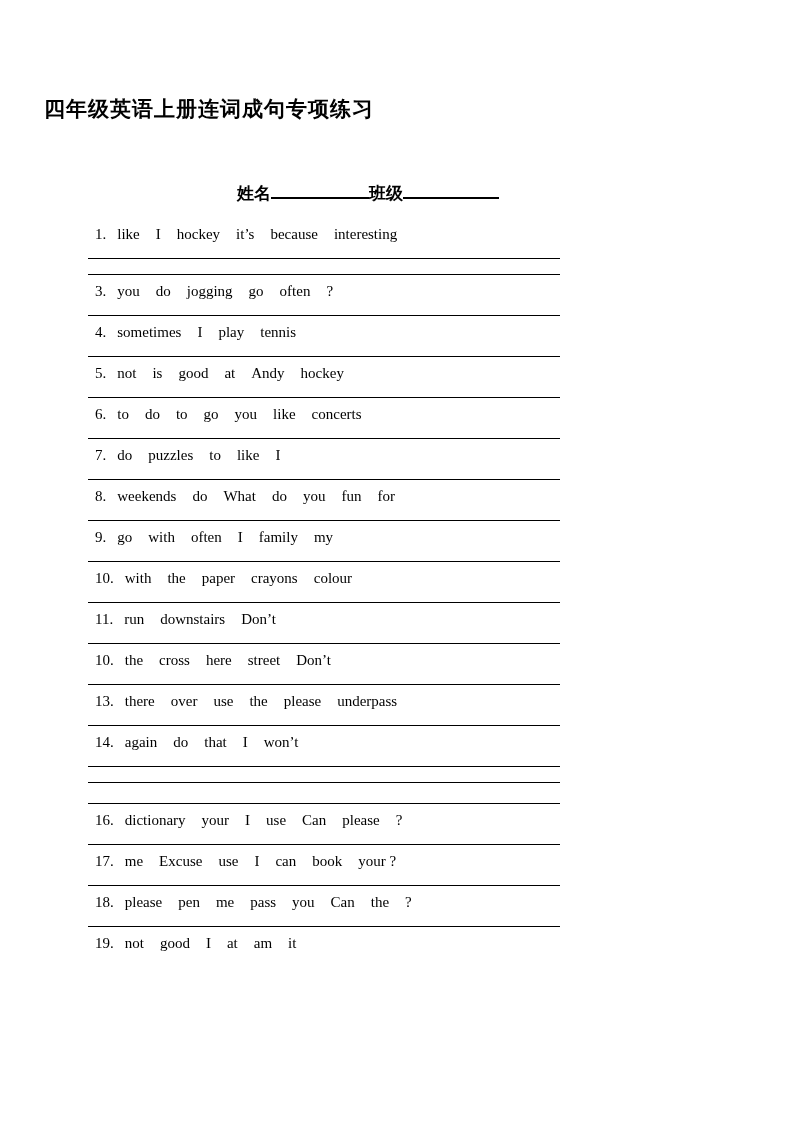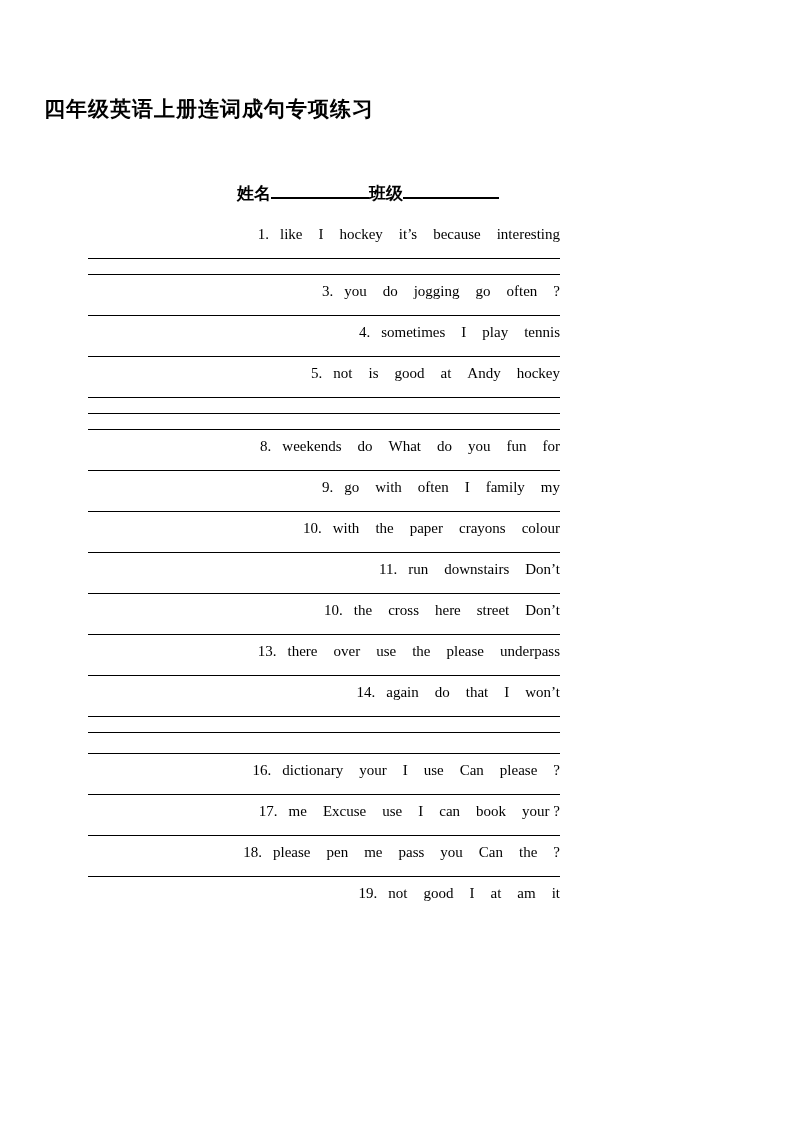--- a/index.html
+++ b/index.html
@@ -22,21 +22,21 @@
     display:inline-block;height:15px;vertical-align:baseline;
     border-bottom:2px solid #000;
   }
   .blank-name{width:98px;}
   .blank-class{width:96px;}
   .items{
     position:absolute;top:218px;left:88px;width:472px;
   }
   .item-text{
     margin-top:7px;height:18px;line-height:18px;
-    font-size:15px;padding-left:7px;white-space:nowrap;text-align:right;
+    font-size:15px;padding-left:7px;white-space:nowrap;
   }
   .item-text .num{margin-right:11px;}
   .item-text .word{margin-right:16px;}
   .item-text .word:last-child{margin-right:0;}
   .answer-line{
     margin-top:15px;height:0;
     border-top:1.5px solid #000;
   }
   .answer-line.extra{margin-top:19.5px;}
 </style>
@@ -54,21 +54,23 @@
   <div class="items">
       <div class="item-text"><span class="num">1.</span><span class="word">like</span><span class="word">I</span><span class="word">hockey</span><span class="word">it’s</span><span class="word">because</span><span class="word">interesting</span></div>
       <div class="answer-line"></div>
       <div class="answer-line"></div>
       <div class="item-text"><span class="num">3.</span><span class="word">you</span><span class="word">do</span><span class="word">jogging</span><span class="word">go</span><span class="word">often</span><span class="word">?</span></div>
       <div class="answer-line"></div>
       <div class="item-text"><span class="num">4.</span><span class="word">sometimes</span><span class="word">I</span><span class="word">play</span><span class="word">tennis</span></div>
       <div class="answer-line"></div>
       <div class="item-text"><span class="num">5.</span><span class="word">not</span><span class="word">is</span><span class="word">good</span><span class="word">at</span><span class="word">Andy</span><span class="word">hockey</span></div>
       <div class="answer-line"></div>
+      <div class="item-text"><span class="num">6.</span><span class="word">to</span><span class="word">do</span><span class="word">to</span><span class="word">go</span><span class="word">you</span><span class="word">like</span><span class="word">concerts</span></div>
       <div class="answer-line"></div>
+      <div class="item-text"><span class="num">7.</span><span class="word">do</span><span class="word">puzzles</span><span class="word">to</span><span class="word">like</span><span class="word">I</span></div>
       <div class="answer-line"></div>
       <div class="item-text"><span class="num">8.</span><span class="word">weekends</span><span class="word">do</span><span class="word">What</span><span class="word">do</span><span class="word">you</span><span class="word">fun</span><span class="word">for</span></div>
       <div class="answer-line"></div>
       <div class="item-text"><span class="num">9.</span><span class="word">go</span><span class="word">with</span><span class="word">often</span><span class="word">I</span><span class="word">family</span><span class="word">my</span></div>
       <div class="answer-line"></div>
       <div class="item-text"><span class="num">10.</span><span class="word">with</span><span class="word">the</span><span class="word">paper</span><span class="word">crayons</span><span class="word">colour</span></div>
       <div class="answer-line"></div>
       <div class="item-text"><span class="num">11.</span><span class="word">run</span><span class="word">downstairs</span><span class="word">Don’t</span></div>
       <div class="answer-line"></div>
       <div class="item-text"><span class="num">10.</span><span class="word">the</span><span class="word">cross</span><span class="word">here</span><span class="word">street</span><span class="word">Don’t</span></div>

